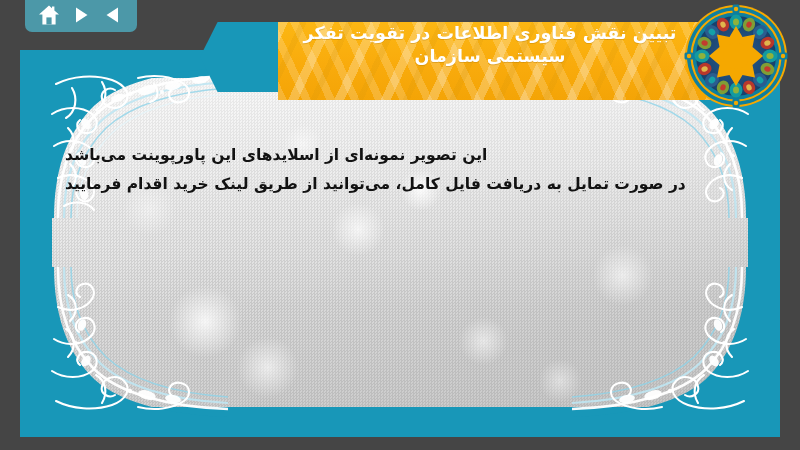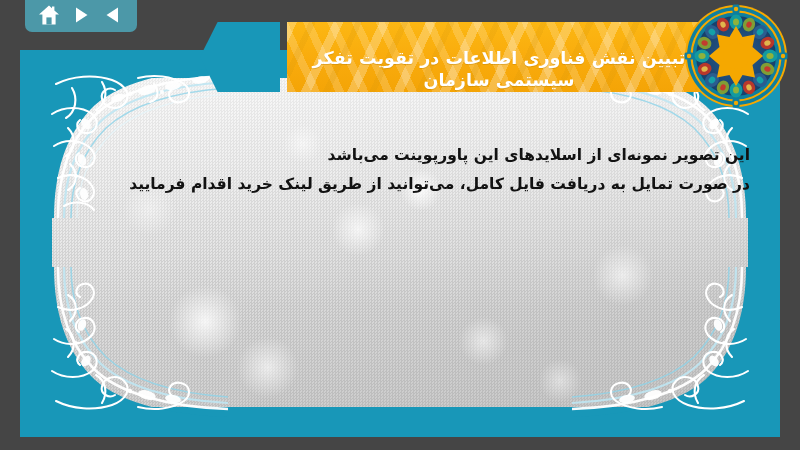--- a/index.html
+++ b/index.html
@@ -103,36 +103,35 @@
   .orn-tr { right: 22px; top: 18px;  transform: scaleX(-1); }
   .orn-bl { left: 22px;  bottom: 20px; transform: scaleY(-1); }
   .orn-br { right: 22px; bottom: 20px; transform: scale(-1,-1); }
 
   
   .banner {
     position: absolute;
     left: 278px;
     top: 22px;
     width: 472px;
-    height: 70px;
+    height: 78px;
     background:
       repeating-linear-gradient(115deg,
         rgba(255,255,255,.26) 0px, rgba(255,255,255,.26) 9px,
         rgba(255,255,255,0) 9px, rgba(255,255,255,0) 20px,
         rgba(214,150,10,.20) 20px, rgba(214,150,10,.20) 26px,
         rgba(255,255,255,0) 26px, rgba(255,255,255,0) 42px),
       repeating-linear-gradient(65deg,
         rgba(255,255,255,.18) 0px, rgba(255,255,255,.18) 8px,
         rgba(255,255,255,0) 8px, rgba(255,255,255,0) 22px),
       linear-gradient(180deg, #fcb713 0%, #f9ab0c 55%, #f4a406 100%);
     z-index: 30;
     display: flex;
-    align-items: flex-end;
+    align-items: flex-start;
     justify-content: center;
-    margin-left: 9px;
   }
 
   .banner-title {
     color: #ffffff;
     font-size: 17.5px;
     font-weight: 700;
     line-height: 1.30;
     text-align: center;
     direction: rtl;
     padding: 0 62px 0 14px;
@@ -164,21 +163,21 @@
   }
 
   
   .body-text {
     position: absolute;
     left: 45px;
     right: 30px;
     top: 98px;
     z-index: 20;
     direction: rtl;
-    text-align: right;
+    text-align: left;
     color: #111111;
   }
   .body-line {
     font-size: 15.5px;
     font-weight: 700;
     line-height: 1;
     margin-bottom: 13px;
     white-space: nowrap;
     color: #121212;
   }

